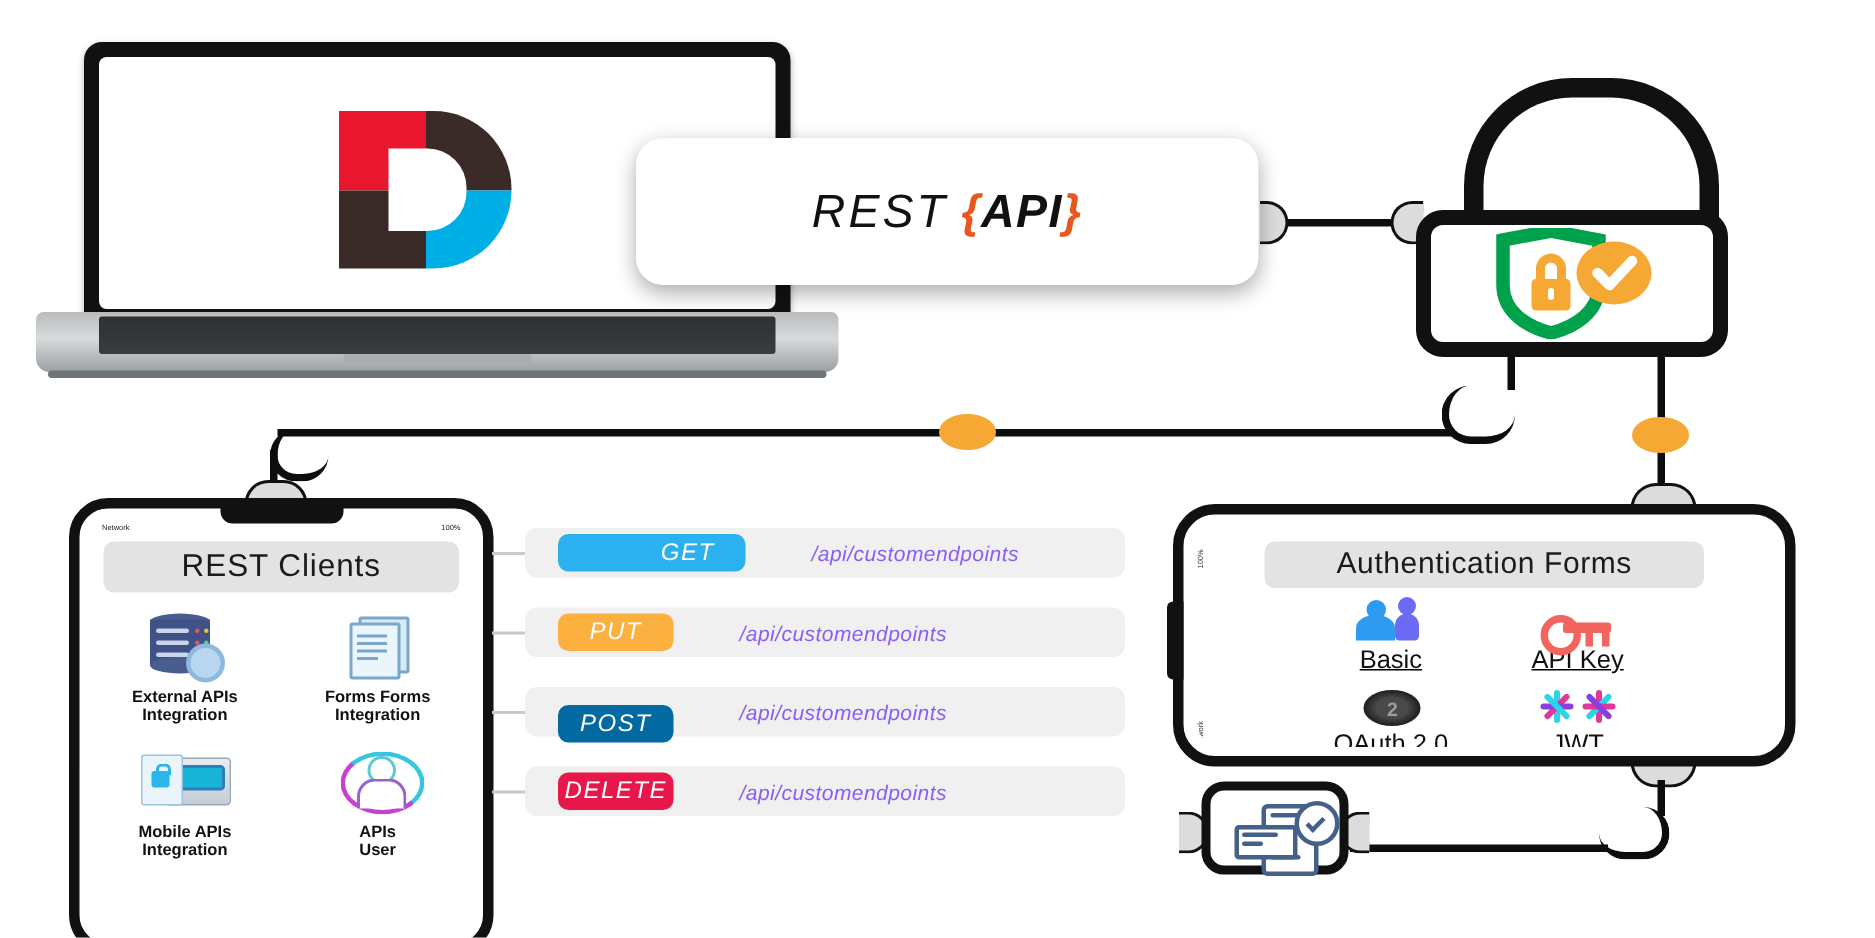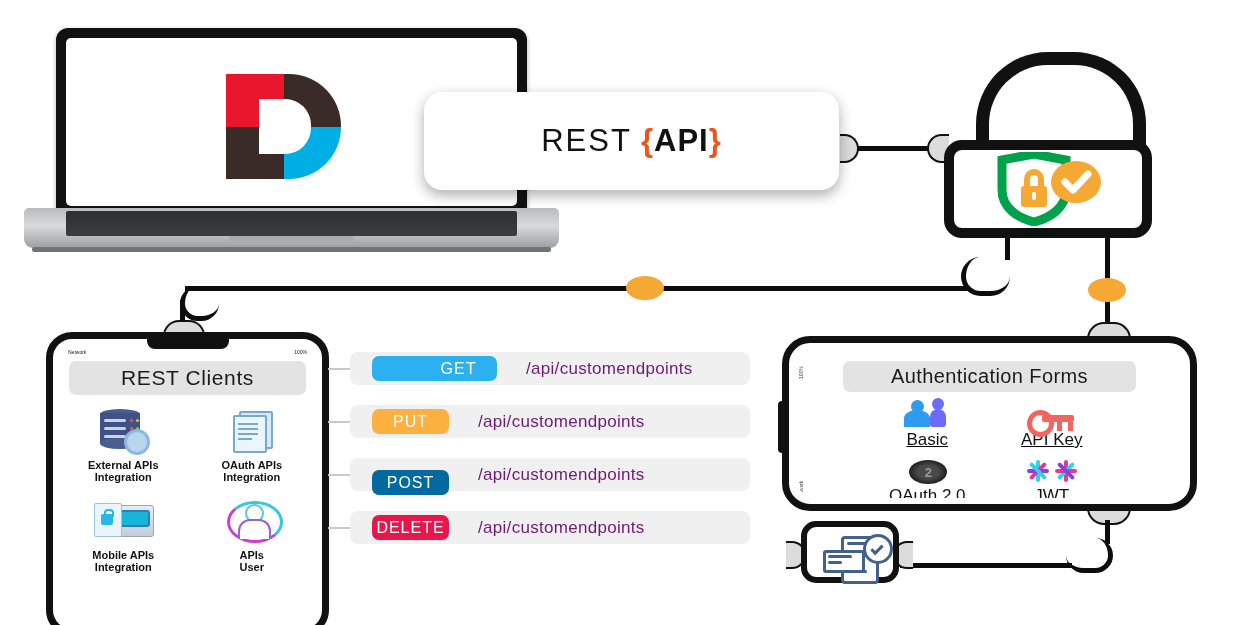--- a/index.html
+++ b/index.html
@@ -1,20 +1,20 @@
 <!DOCTYPE html>
 <html><head>
 <meta charset="utf-8">
 <style>
   html,body{margin:0;padding:0;background:#fff;}
   body{width:1250px;height:625px;overflow:hidden;
        font-family:"Liberation Sans",sans-serif;}
   #stage{position:relative;width:1250px;height:625px;background:#fff;}
 
-  .abs{position:absolute;}
+  .abs{position:absolute;font-style:italic;}
 
   
   .wire{position:absolute;background:#0d0d0d;}
   .wire-h{height:5px;}
   .wire-v{width:5px;}
   .elbow{position:absolute;border:5px solid #0d0d0d;border-radius:24px;}
   .nub{position:absolute;background:#dcdcdc;border:2px solid #111;}
   .nub-down{border-radius:0 0 60px 60px;border-top:none;}
   .nub-up{border-radius:60px 60px 0 0;border-bottom:none;}
   .nub-left{border-radius:60px 0 0 60px;border-right:none;}
@@ -148,21 +148,21 @@
       transform-origin:50% 50%;}
 
   
   #methods{left:350px;top:352px;width:400px;}
   .m-row{position:relative;height:33px;background:#f0f0f0;border-radius:8px;
       margin-bottom:20px;display:flex;align-items:center;padding-left:22px;}
   .m-stub{position:absolute;left:-22px;top:16px;width:22px;height:2px;background:#c9c9c9;}
   .m-badge{width:77px;height:25px;border-radius:7px;display:flex;
       align-items:center;justify-content:center;color:#fff;font-size:16px;
       letter-spacing:1px;flex:none;}
-  .m-path{margin-left:29px;font-size:17px;color:#701a75;letter-spacing:.3px;}
+  .m-path{margin-left:44px;font-size:14px;color:#8b5cf6;letter-spacing:.3px;}
 
   
   #bottom-card{left:801px;top:521px;width:98px;height:62px;background:#fff;
       border:6px solid #111;border-radius:15px;box-sizing:border-box;
       display:flex;align-items:center;justify-content:center;}
   .bc-ph{position:absolute;left:34px;top:10px;width:32px;height:42px;
       border:3px solid #44618c;border-radius:4px;background:#fff;}
   .bc-bar{position:absolute;height:3px;background:#44618c;border-radius:2px;}
   .bc-card{position:absolute;left:16px;top:24px;width:36px;height:17px;
       background:#fff;border:3px solid #44618c;border-radius:3px;}
@@ -272,21 +272,21 @@
 
         <div class="cell">
           <div class="ico">
             <div class="doc" style="left:18px;top:4px;width:30px;height:34px;"></div>
             <div class="doc" style="left:12px;top:8px;width:30px;height:34px;background:#eaf5fc;"></div>
             <div class="doc-line" style="left:17px;top:16px;width:20px;"></div>
             <div class="doc-line" style="left:17px;top:21px;width:20px;"></div>
             <div class="doc-line" style="left:17px;top:26px;width:20px;"></div>
             <div class="doc-line" style="left:17px;top:31px;width:14px;"></div>
           </div>
-          <div class="cap"><span>OAuth APIs</span><br><span>Integration</span></div>
+          <div class="cap"><span>Forms Forms</span><br><span>Integration</span></div>
         </div>
 
         <div class="cell">
           <div class="ico">
             <div class="mob-base"></div>
             <div class="mob-scr"></div>
             <div class="mob-card"></div>
             <div class="mob-lock"></div>
           </div>
           <div class="cap"><span>Mobile APIs</span><br><span>Integration</span></div>

